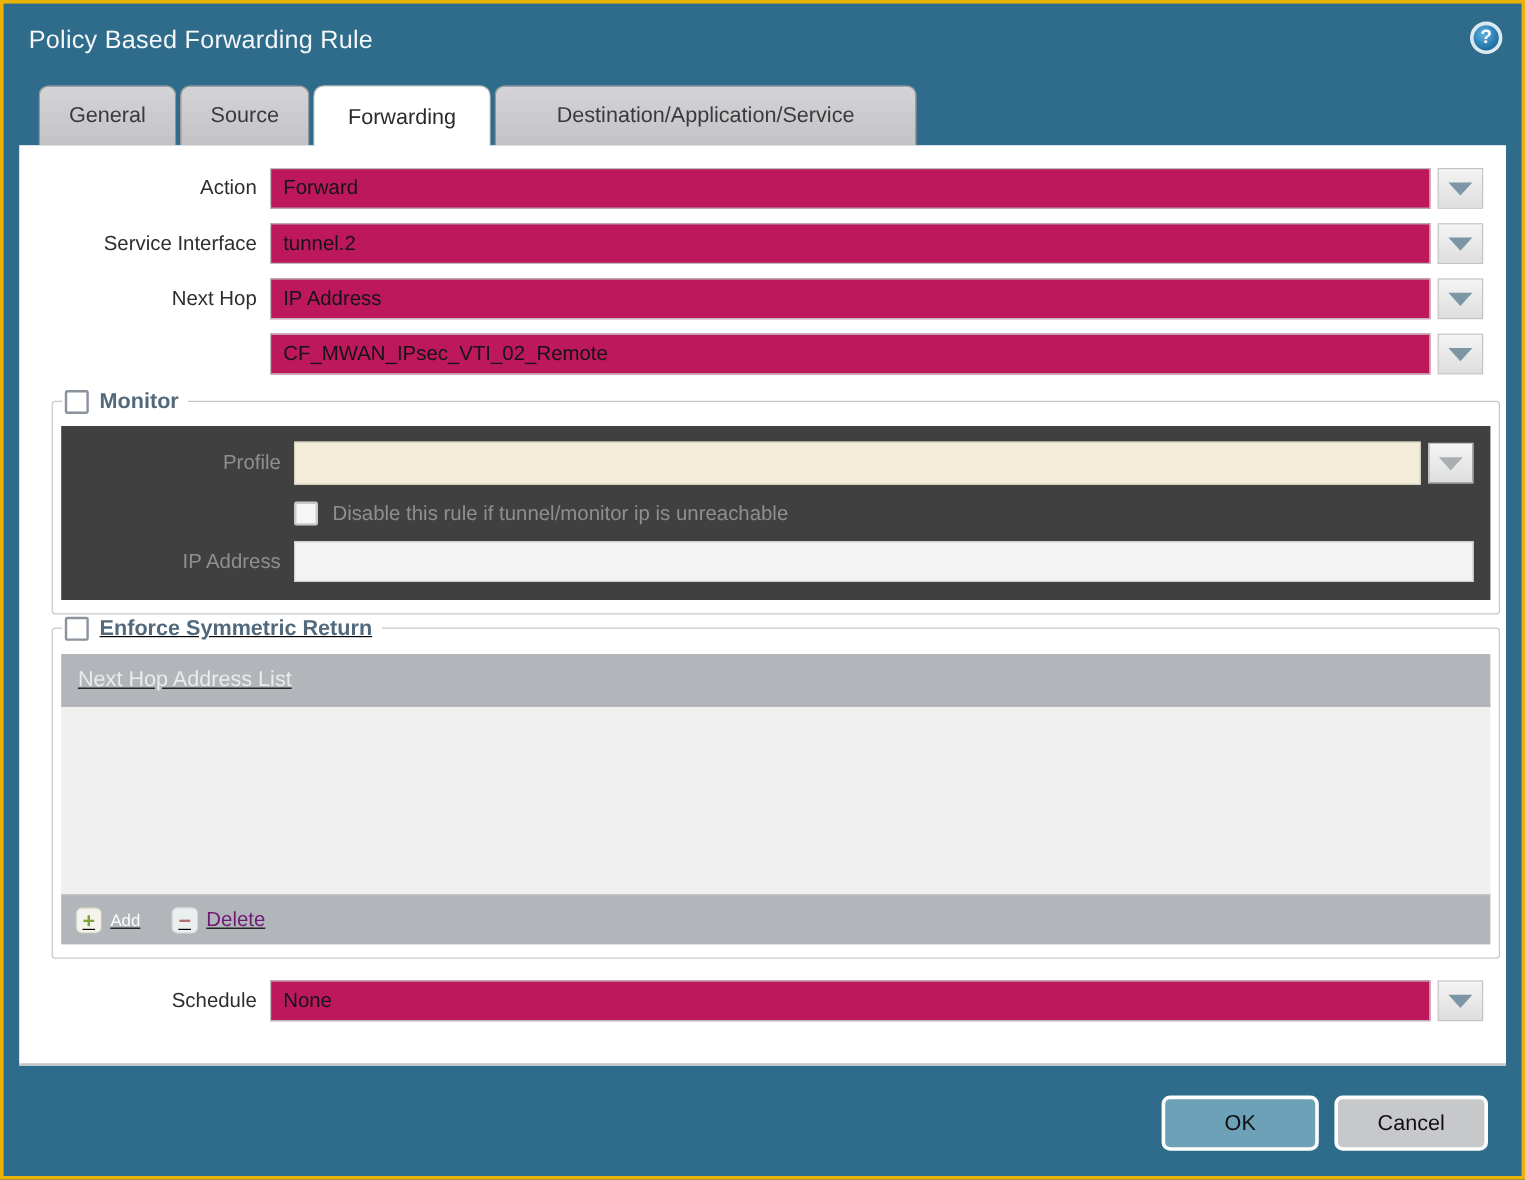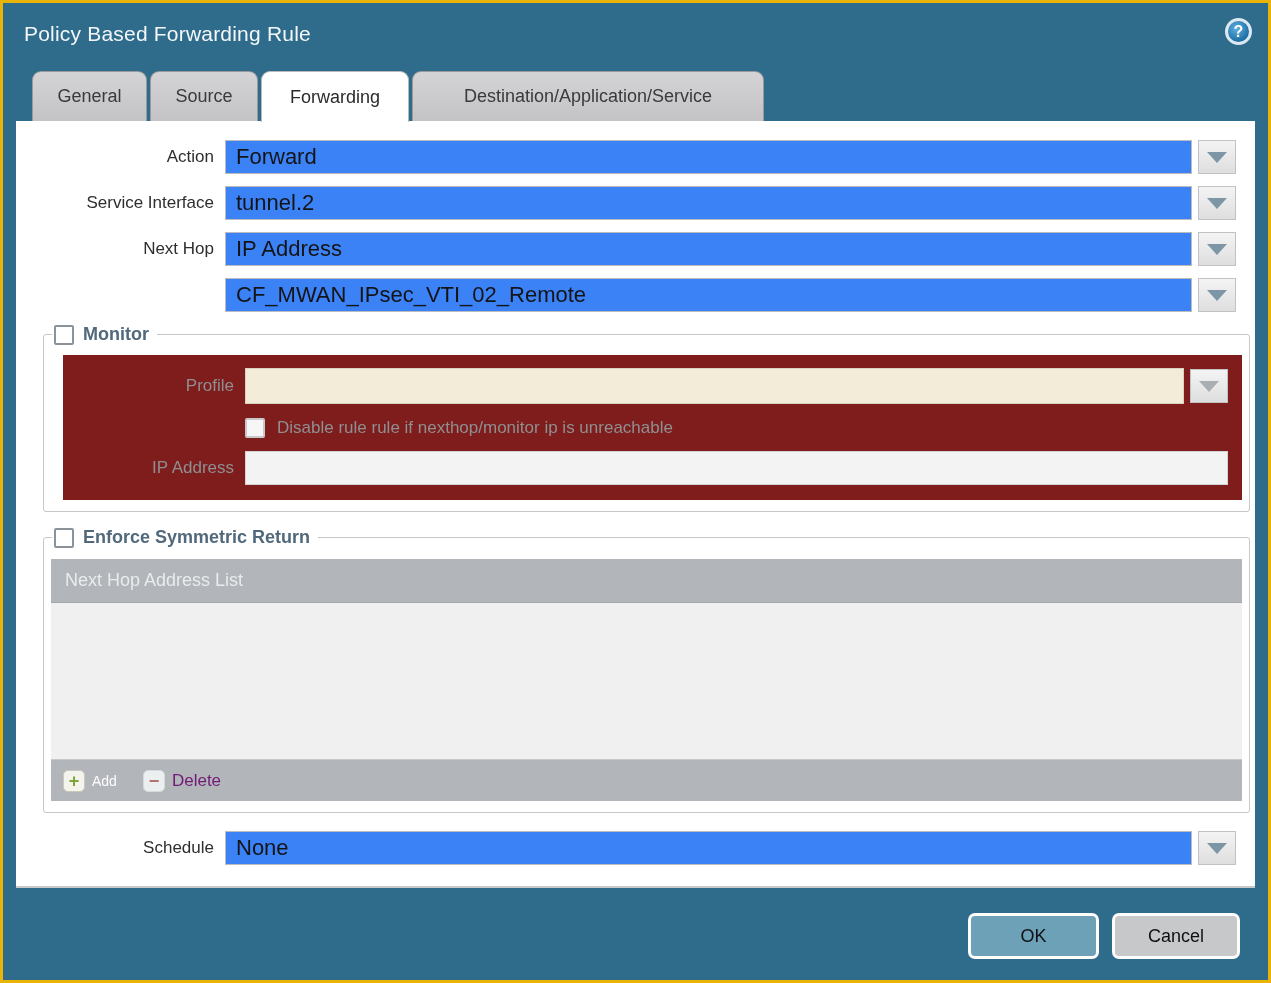--- a/index.html
+++ b/index.html
@@ -43,22 +43,22 @@
   .content {
     position:absolute; left:13px; right:13px; top:118px; height:767px;
     background:#fff; border-bottom:2px solid #c9c9cb; padding-top:19px; z-index:2;
   }
   .form-row { display:flex; align-items:center; margin:0 19px 12px 0; }
   .form-label {
     width:198px; text-align:right; margin-right:11px;
     font-size:17px; color:#2e2e30; white-space:nowrap;
   }
   .text-field {
-    flex:1; height:34px; border:1px solid #bcbcbe; background:#3b82f6;
-    font-size:22px; color:#141416; padding:0 10px;
+    flex:1; height:34px; border:1px solid #bcbcbe; background:#be185d;
+    font-size:17px; color:#141416; padding:0 10px;
     display:flex; align-items:center; overflow:hidden; white-space:nowrap;
   }
   .dd-btn {
     width:38px; height:34px; margin-left:6px;
     background:linear-gradient(#f4f4f4,#dedede);
     border:1px solid #c2c2c4; display:flex; align-items:center; justify-content:center;
     cursor:pointer; flex:0 0 auto;
   }
   .dd-arrow {
     width:0; height:0; border-left:10px solid transparent; border-right:10px solid transparent;
@@ -73,33 +73,33 @@
   }
   fieldset legend {
     display:flex; align-items:center; gap:9px; padding:0 8px 0 2px; margin-left:2px;
   }
   .legend-text { font-size:18px; font-weight:bold; color:#51697b; }
   .checkbox {
     width:20px; height:20px; background:#fff; border:2px solid #8a929b;
     border-radius:2px; cursor:pointer; flex:0 0 auto;
   }
   .checkbox.disabled { border-color:#c9c9cb; background:#f6f6f7; cursor:default; }
-  .disabled-panel { background:#7f1d1d; padding:13px 0 15px 0; margin:2px 1px 0 13px; }
+  .disabled-panel { background:#404040; padding:13px 0 15px 12px; margin:2px 1px 0 1px; }
   .disabled-panel .form-row { margin:0 14px 0 0; }
   .disabled-panel .form-label { width:171px; color:#8f8f91; }
   .beige-field {
     flex:1; height:36px; background:#f2ecd9; border:1px solid #d8d2c0;
   }
   .gray-field {
     flex:1; height:34px; background:#f3f3f4; border:1px solid #d3d3d5;
   }
   .inline-check-row { display:flex; align-items:center; gap:12px; margin:14px 0 13px 182px; }
   .inline-check-label { font-size:17px; color:#8f8f91; }
   
-  .fieldset-enforce { margin-top:15px; }
+  .fieldset-enforce { margin-top:1px;text-decoration:underline; }
   .nh-table { margin:3px 1px 0 1px; }
   .nh-header {
     height:44px; background:#b2b6ba; color:#e9ebec; font-size:18px;
     display:flex; align-items:center; padding-left:14px;
     border-bottom:1px solid #a3a7ab;
   }
   .nh-body { height:156px; background:#f0f0f1; }
   .nh-footer {
     height:42px; background:#b2b6ba; display:flex; align-items:center;
     padding-left:12px; gap:26px; border-top:1px solid #c6c9cc;
@@ -187,21 +187,21 @@
         <div class="form-row">
           <div class="form-label">Profile</div>
           <div class="beige-field"></div>
           <div class="dd-btn disabled">
             <span class="dd-arrow"></span>
           </div>
         </div>
 
         <div class="inline-check-row">
           <span class="checkbox disabled"></span>
-          <span class="inline-check-label">Disable rule rule if nexthop/monitor ip is unreachable</span>
+          <span class="inline-check-label">Disable this rule if tunnel/monitor ip is unreachable</span>
         </div>
 
         <div class="form-row">
           <div class="form-label">IP Address</div>
           <div class="gray-field"></div>
         </div>
 
       </div>
     </fieldset>
 

